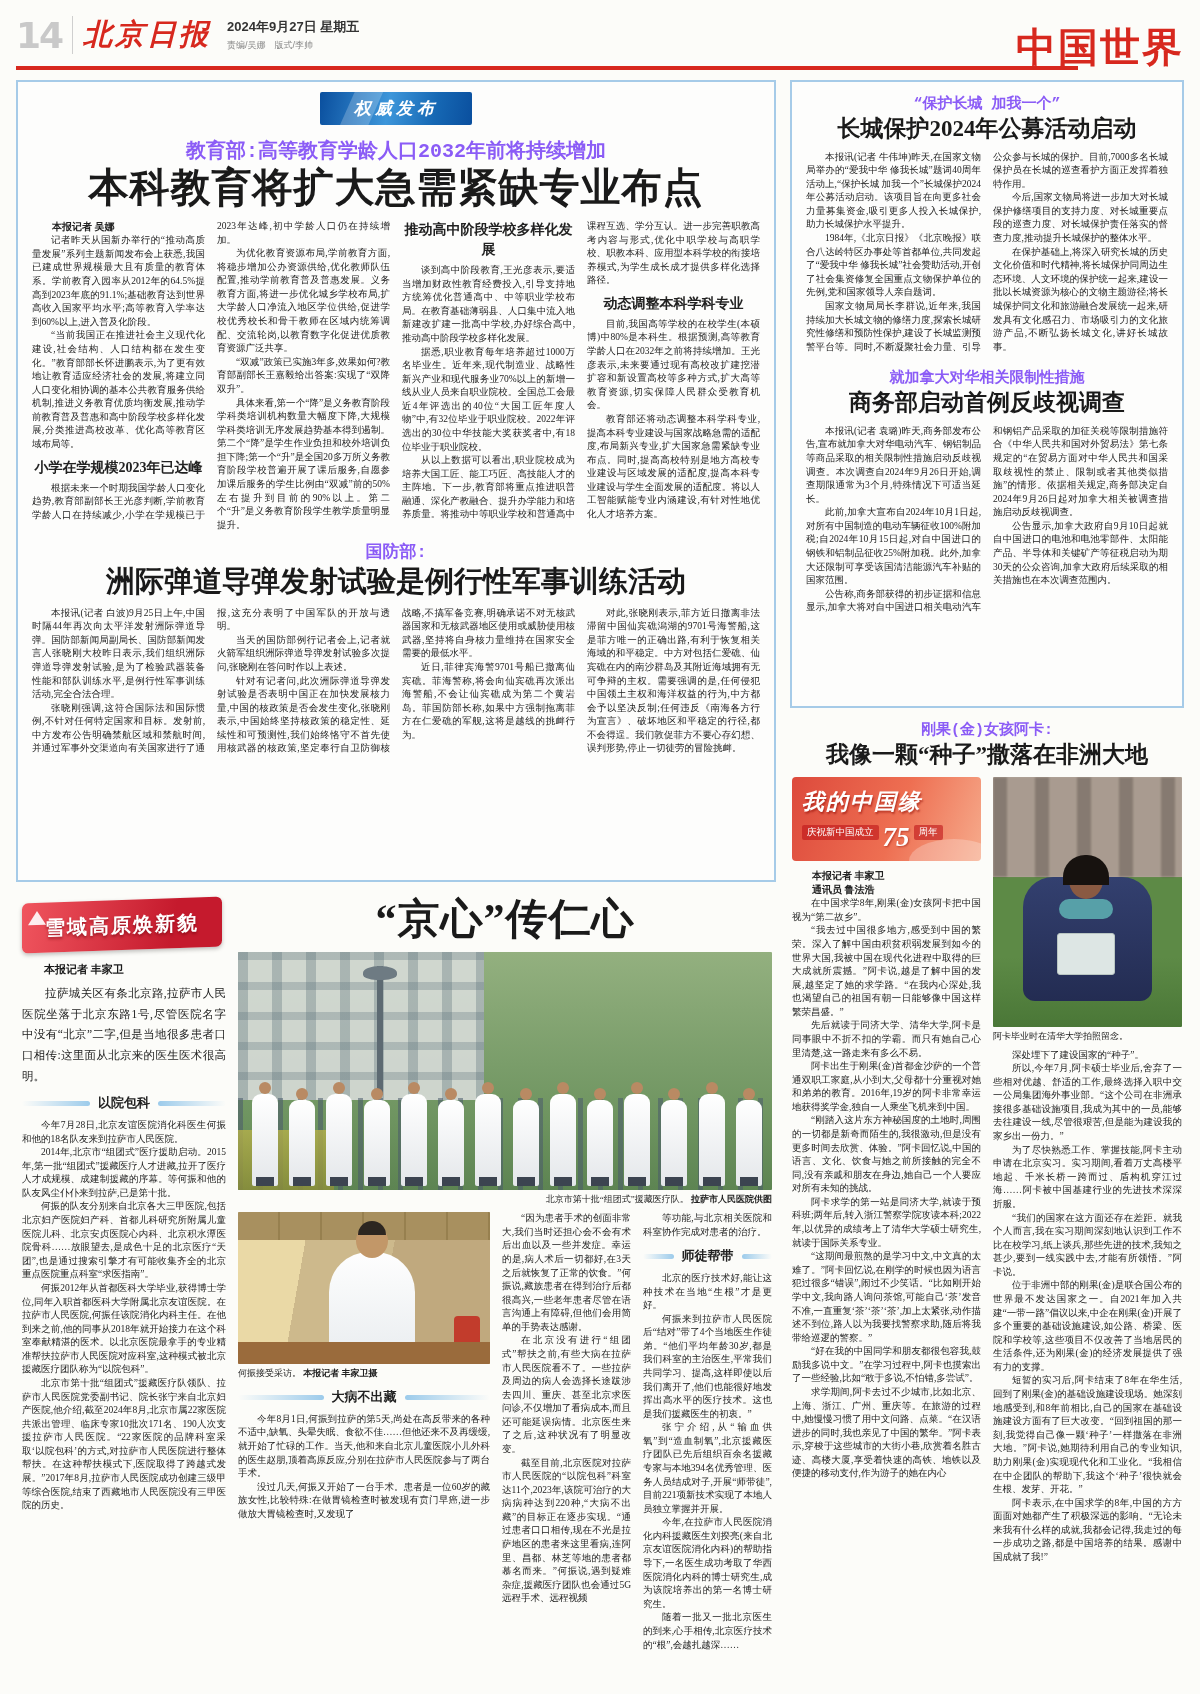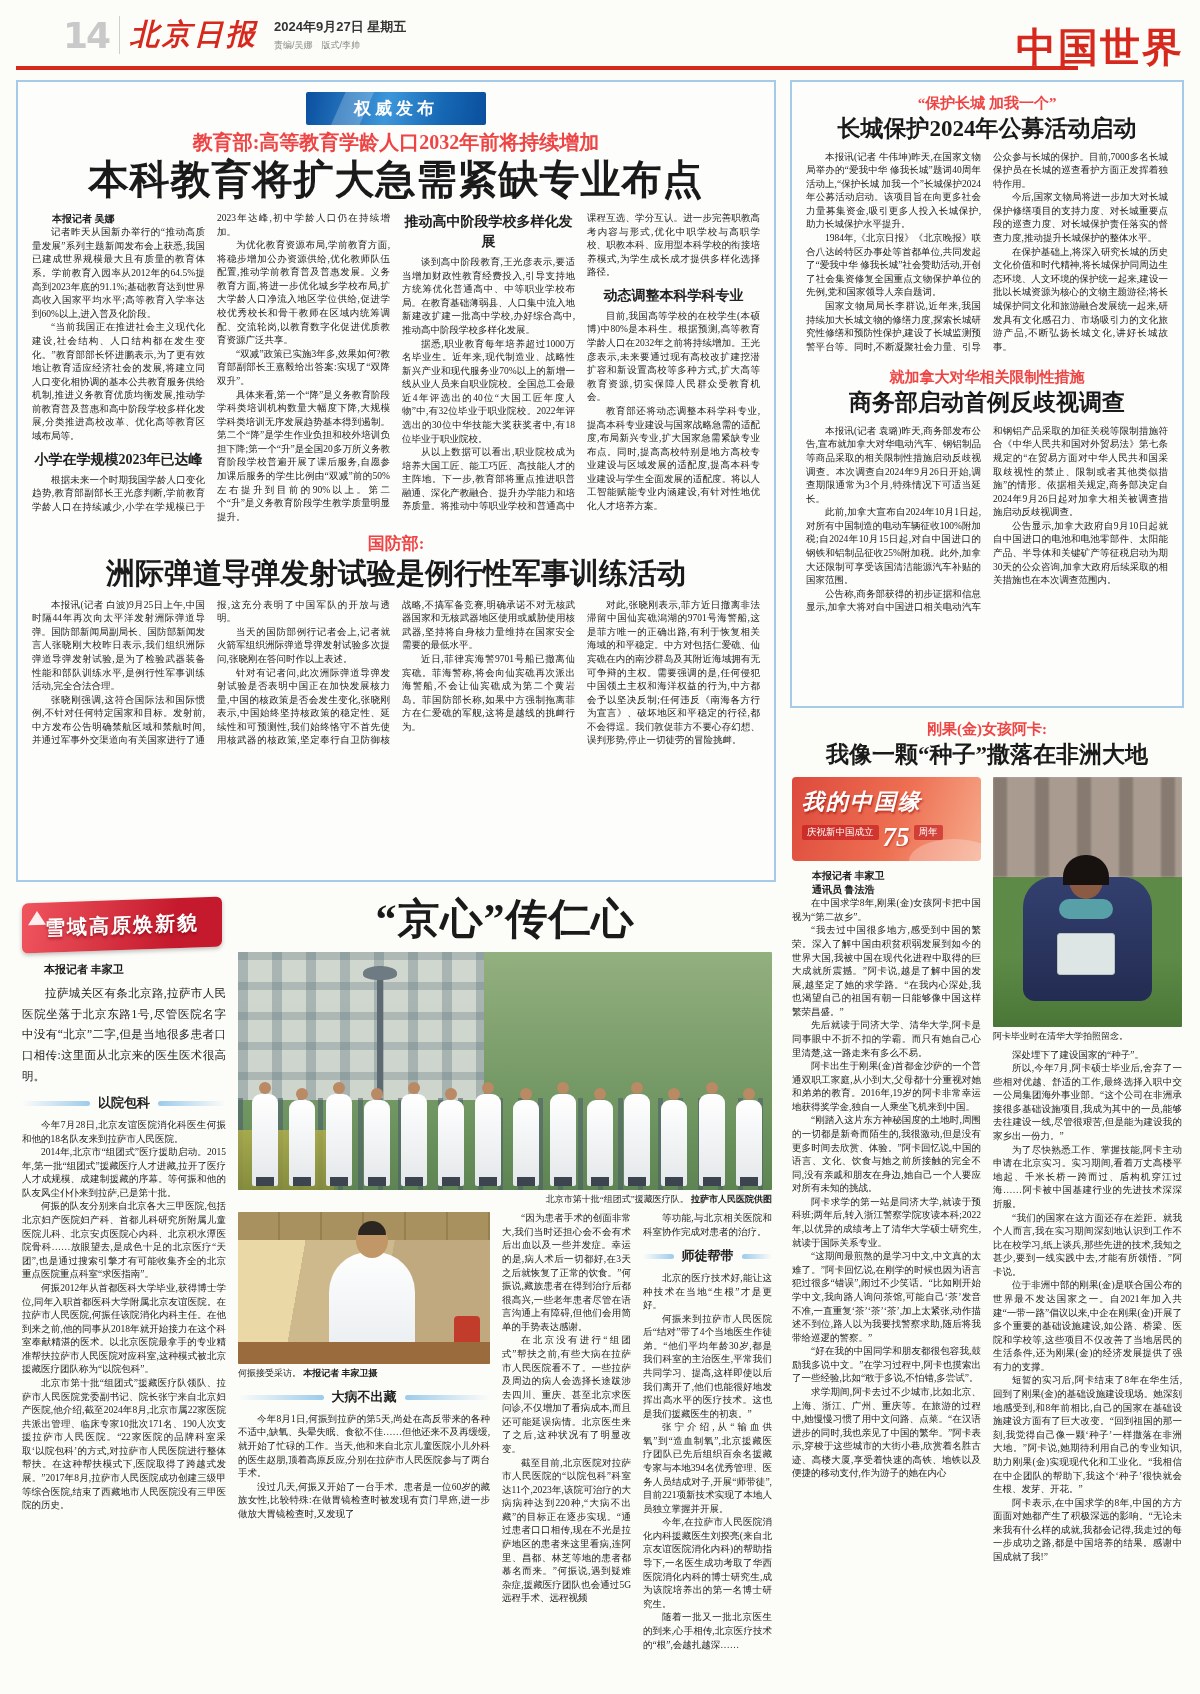--- a/index.html
+++ b/index.html
@@ -1,64 +1,64 @@
 <!DOCTYPE html>
 <html><head>
 <meta charset="utf-8">
 <style>
   * { margin:0; padding:0; box-sizing:border-box; }
   body { background:#e8e8e4; font-family:"Liberation Serif","DejaVu Serif",serif; color:#1a1a1a; }
   .page { width:1200px; height:1694px; margin:0 auto; background:#fcfcf9; padding:12px 16px; position:relative; overflow:hidden; }
 
   
   .masthead { position:relative; height:58px; }
-  .mast-left { display:flex; align-items:center; gap:10px; height:46px;margin-left:47px; }
+  .mast-left { display:flex; align-items:center; gap:10px; height:46px; }
   .pagenum { font-size:36px; color:#c9c9c9; font-weight:bold; font-family:"DejaVu Sans",sans-serif; letter-spacing:-2px; }
   .mast-div { width:1px; height:38px; background:#cfcfcf; }
   .paper-logo { font-size:29px; font-weight:900; font-style:italic; color:#d7281e; letter-spacing:3px; }
   .date-block { margin-left:6px; }
   .date { font-size:13px; font-weight:bold; color:#333; font-family:"Liberation Sans",sans-serif; }
   .editors { font-size:9px; color:#888; margin-top:3px; font-family:"Liberation Sans",sans-serif; }
   .red-rule { position:absolute; left:0; bottom:0; height:4px; width:1062px; background:#d7281e; }
   .section-name { position:absolute; right:0; top:8px; font-size:40px; font-weight:900; color:#d7281e; letter-spacing:2px;font-family:Liberation Mono, monospace; }
 
   
   .content { display:flex; gap:14px; margin-top:10px; }
   .col-left { width:760px; flex:0 0 760px; display:flex; flex-direction:column; gap:10px; }
   .col-right { flex:1; display:flex; flex-direction:column; gap:10px; min-width:0; }
   .box { border:2px solid #a6cbe8; background:#fdfdfc; padding:10px 14px; }
   .box-main { height:802px; overflow:hidden; }
   .box-right { height:628px; overflow:hidden; }
 
   
   .para { font-size:9.5px; line-height:1.43; text-align:justify; text-indent:2em; color:#222; }
   .byline { font-weight:bold; font-size:10px; }
-  .kicker { text-align:center; font-weight:900; color:#ef4444; }
+  .kicker { text-align:center; font-weight:900; color:#8b5cf6;font-family:Liberation Mono, monospace; }
   .kicker.xl { font-size:20px; margin:4px 0 2px; }
   .kicker.lg { font-size:17px; margin:8px 0 2px; }
   .kicker.sm { font-size:15px; margin:2px 0 2px; }
   .headline-xl { text-align:center; font-size:40px; font-weight:900; letter-spacing:1px; margin:2px 0 10px; line-height:1.1; }
   .headline-lg { text-align:center; font-size:29px; font-weight:900; margin:0 0 8px; line-height:1.15; }
   .headline-md { text-align:center; font-size:23px; font-weight:900; margin:0 0 8px; line-height:1.2; }
   .cols { column-gap:12px; }
   .cols4 { column-count:4; }
   .cols2 { column-count:2; }
   .edu .subhead, .defense .subhead { font-size:14px; font-weight:700; text-indent:0; text-align:center; margin:6px 0 4px; }
   .tibet .subhead { display:flex; align-items:center; justify-content:center; gap:8px; font-size:13px; font-weight:900; text-indent:0; margin:8px 0 6px; }
   .tibet .subhead::before, .tibet .subhead::after { content:""; flex:1; height:5px; border-radius:3px; }
   .tibet .subhead::before { background:linear-gradient(to left,#9ccbeb,rgba(156,203,235,0)); }
   .tibet .subhead::after  { background:linear-gradient(to right,#9ccbeb,rgba(156,203,235,0)); }
   .caption { font-size:9px; color:#222; margin:3px 0 6px; }
   .caption b { font-weight:900; }
   .caption.right { text-align:right; }
 
   
-  .badge { width:180px; margin:0 auto 4px; text-align:center; color:#fff; font-weight:900; font-size:17px; letter-spacing:4px;
+  .badge { width:152px; margin:0 auto 12px; text-align:center; color:#fff; font-weight:900; font-size:17px; letter-spacing:4px;
     padding:5px 0; border-radius:2px; position:relative; overflow:hidden;
-    background:linear-gradient(100deg,#0a4f9e,#3d96da 45%,#1668b4 75%,#0a4f9e); }
+    background:linear-gradient(100deg,#0a4f9e,#3d96da 45%,#1668b4 75%,#0a4f9e);font-style:italic; }
   .badge::after { content:""; position:absolute; left:18%; top:-10px; width:26px; height:60px; background:rgba(255,255,255,.22); transform:rotate(24deg); }
 
   
   .bottom { height:794px; overflow:hidden; display:flex; gap:12px; padding:2px 4px 0 6px; }
   .rail { flex:0 0 204px; width:204px; }
   .ribbon { position:relative; height:50px; margin:6px 4px 12px 0; border-radius:6px; transform:skewY(-2deg);
     background:linear-gradient(100deg,#f0555e,#c51a2d 75%); box-shadow:0 2px 4px rgba(0,0,0,.25);
     display:flex; align-items:center; justify-content:center; }
   .ribbon span { color:#fff; font-size:20px; font-weight:900; letter-spacing:2px; text-shadow:0 2px 3px rgba(110,0,12,.6); }
   .ribbon::before { content:""; position:absolute; left:6px; top:8px; width:0; height:0;

